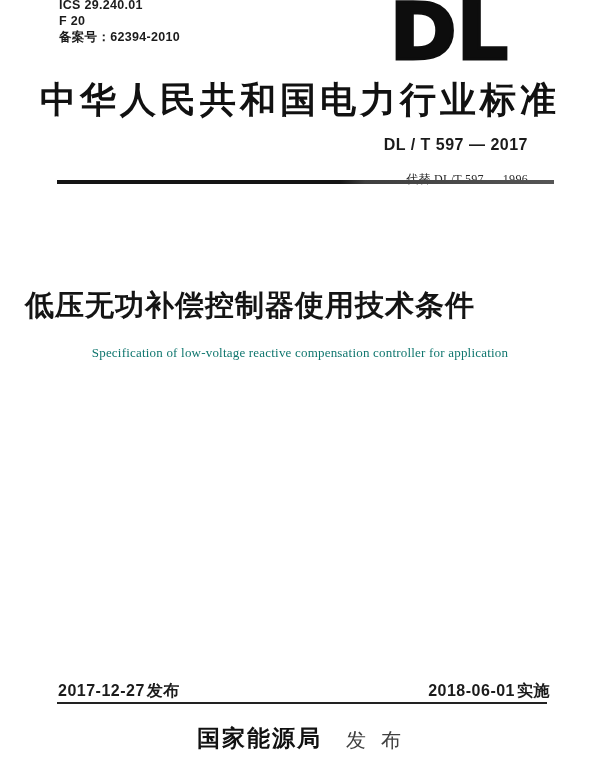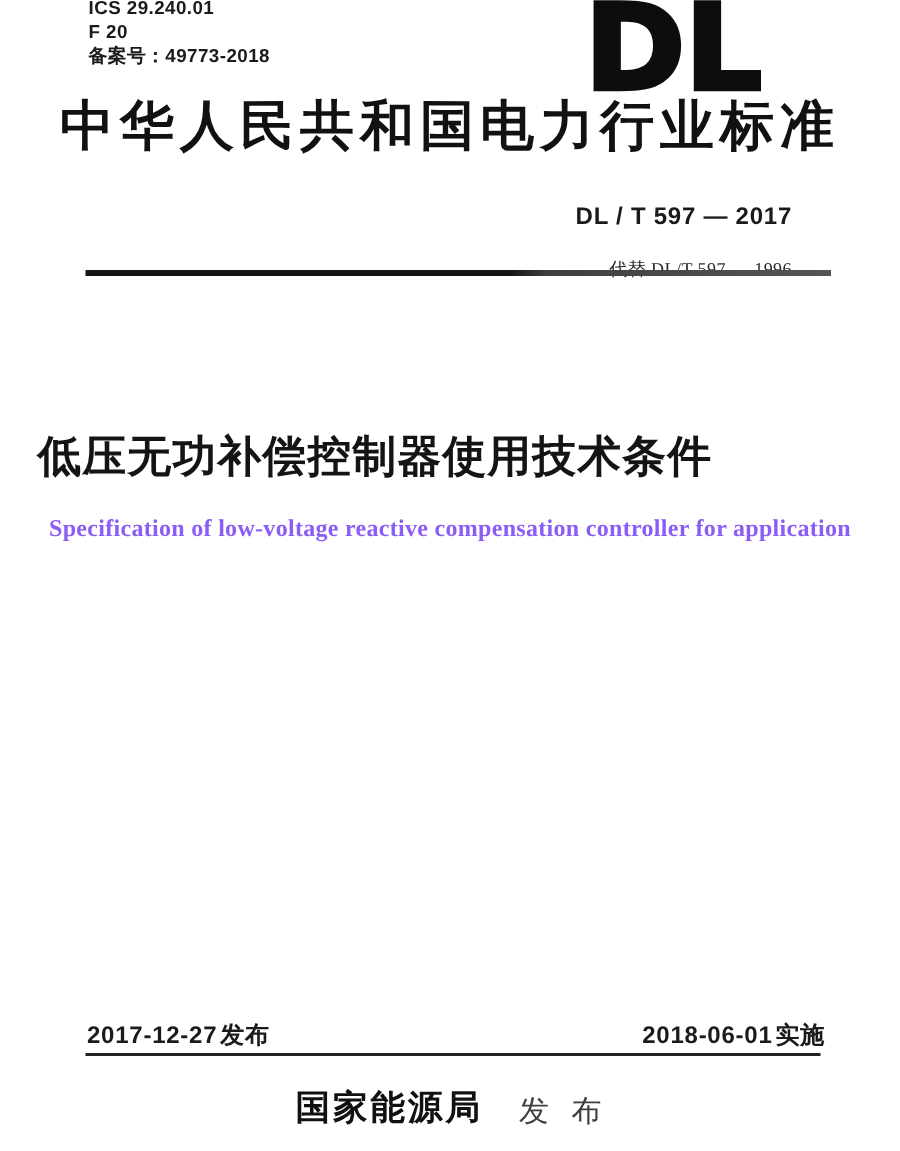--- a/index.html
+++ b/index.html
@@ -41,21 +41,21 @@
     line-height: 1;
     letter-spacing: 0px;
     -webkit-text-stroke: 3px #0d0d0d;
     color: #0d0d0d;
     transform: scaleX(1.02);
   }
 
   
   .series-title {
     position: absolute;
-    top: 64px;
+    top: 80px;
     left: 0;
     width: 600px;
     margin: 0;
     text-align: center;
     font-family: "Liberation Serif", "DejaVu Serif", serif;
     font-weight: bold;
     font-size: 36px;
     line-height: 40px;
     letter-spacing: 4px;
     white-space: nowrap;
@@ -121,26 +121,26 @@
     white-space: nowrap;
     color: #141414;
   }
   .title-en {
     position: absolute;
     top: 344px;
     left: 0;
     width: 600px;
     text-align: center;
     font-family: "Liberation Serif", "DejaVu Serif", serif;
-    font-weight: bold;
-    font-size: 16px;
+    font-weight: normal;
+    font-size: 13px;
     line-height: 18px;
     letter-spacing: 0.2px;
     white-space: nowrap;
-    color: #8b5cf6;
+    color: #0f766e;
   }
 
   
   .date-row {
     position: absolute;
     top: 681px;
     left: 58px;
     right: 50px;
     display: flex;
     justify-content: space-between;
@@ -183,21 +183,21 @@
   }
 </style>
 </head>
 <body>
 
 <div class="page">
 
   <div class="ics-block">
     <div class="row">ICS 29.240.01</div>
     <div class="row">F 20</div>
-    <div class="row">备案号：49773-2018</div>
+    <div class="row">备案号：62394-2010</div>
   </div>
 
   <div class="dl-logo">DL</div>
 
   <h1 class="series-title">中华人民共和国电力行业标准</h1>
 
   <div class="stdno-block">
     <div class="stdno-main">DL / T 597 — 2017</div>
     <div class="stdno-replaces">代替 DL/T 597 — 1996</div>
   </div>

